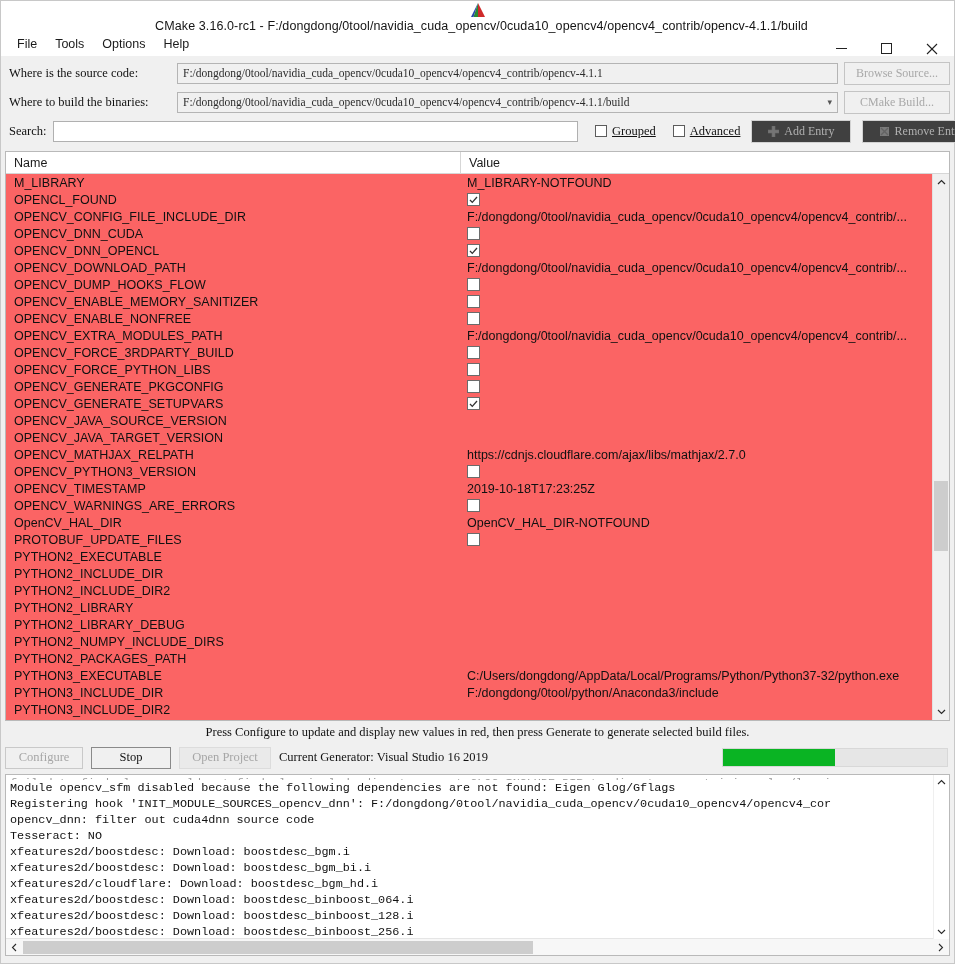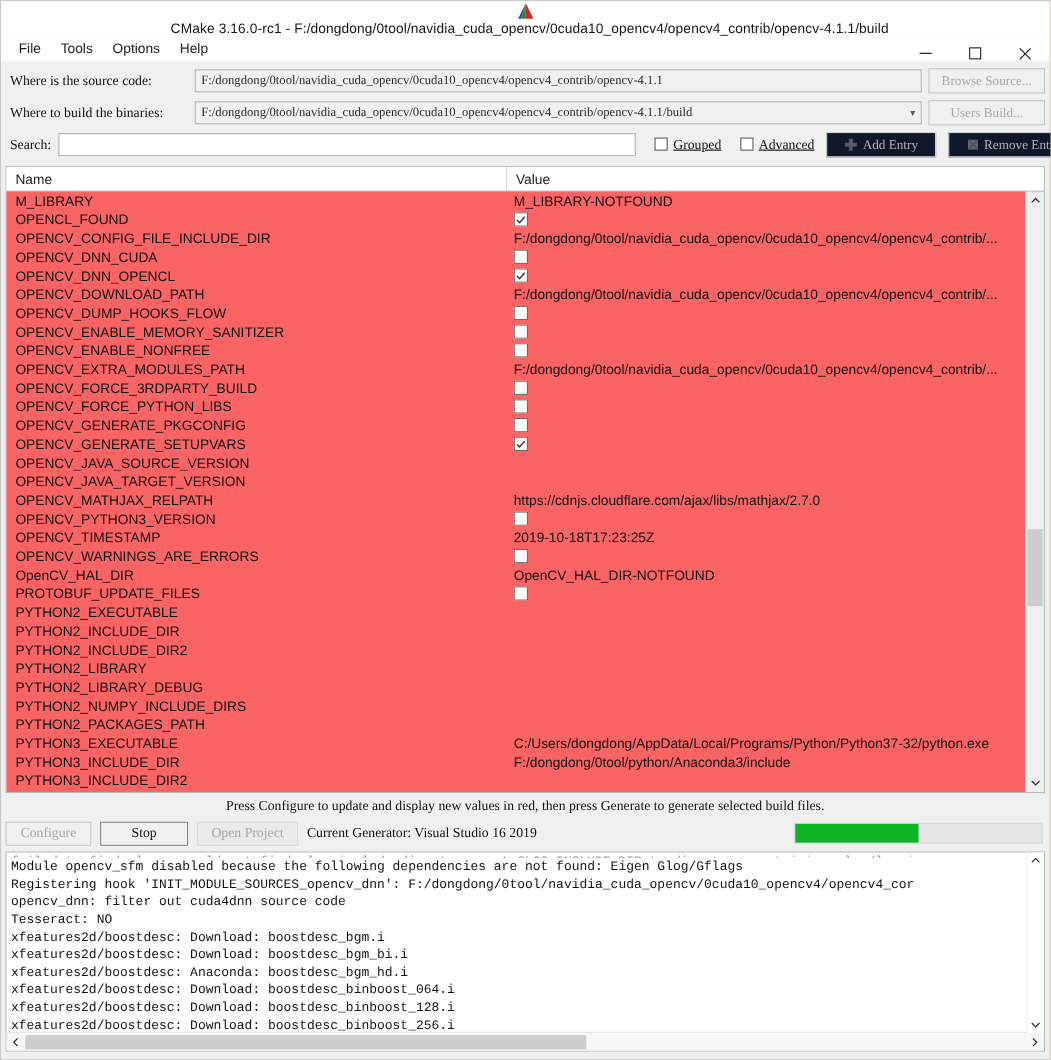--- a/index.html
+++ b/index.html
@@ -98,21 +98,21 @@
     font-size: 12.5px; color: #111;
     margin-left: 17px; white-space: nowrap; text-decoration: underline;
   }
   .chk-box {
     width: 12px; height: 12px; flex: 0 0 12px;
     border: 1px solid #5c5c5c; background: #fff;
     margin-right: 5px; position: relative;
   }
   .entry-btn {
     height: 23px; margin-left: 11px;
-    background: #0f172a; border: 1px solid #d2d2d2;
+    background: #404040; border: 1px solid #d2d2d2;
     font-family: "Liberation Serif", serif;
     font-size: 12px; color: #b0b0b0;
     display: flex; align-items: center; justify-content: center;
     padding: 0 8px; white-space: nowrap;
   }
   .entry-btn .ebicon { margin-right: 5px; opacity: .45; display: flex; }
   #add-entry-btn { width: 100px; flex: 0 0 100px; }
   #remove-entry-btn { width: 118px; flex: 0 0 118px; }
 
   
@@ -306,21 +306,21 @@
       <div class="form-label">Where is the source code:</div>
       <div class="form-input">F:/dongdong/0tool/navidia_cuda_opencv/0cuda10_opencv4/opencv4_contrib/opencv-4.1.1</div>
       <div class="browse-btn">Browse Source...</div>
     </div>
     <div class="form-row">
       <div class="form-label">Where to build the binaries:</div>
       <div class="form-input combo">
         <span>F:/dongdong/0tool/navidia_cuda_opencv/0cuda10_opencv4/opencv4_contrib/opencv-4.1.1/build</span>
         <span class="combo-arrow">▾</span>
       </div>
-      <div class="browse-btn">Users Build...</div>
+      <div class="browse-btn">CMake Build...</div>
     </div>
     <div class="search-row">
       <div class="search-label">Search:</div>
       <input class="search-input" type="text" value="" style="">
       <label class="chk-wrap">
         <span class="chk-box"></span>
         <span>Grouped</span>
       </label>
       <label class="chk-wrap">
         <span class="chk-box"></span>
@@ -553,21 +553,21 @@
 
   <div class="console-wrap">
     <div class="console-body" id="console-body">
         <div class="log-line clipped">failed to find glog - could not find glog include directory, set GLOG_INCLUDE_DIR to directory containing glog/loggi</div>
         <div class="log-line">Module opencv_sfm disabled because the following dependencies are not found: Eigen Glog/Gflags</div>
         <div class="log-line">Registering hook 'INIT_MODULE_SOURCES_opencv_dnn': F:/dongdong/0tool/navidia_cuda_opencv/0cuda10_opencv4/opencv4_cor</div>
         <div class="log-line">opencv_dnn: filter out cuda4dnn source code</div>
         <div class="log-line">Tesseract:   NO</div>
         <div class="log-line">xfeatures2d/boostdesc: Download: boostdesc_bgm.i</div>
         <div class="log-line">xfeatures2d/boostdesc: Download: boostdesc_bgm_bi.i</div>
-        <div class="log-line">xfeatures2d/boostdesc: Anaconda: boostdesc_bgm_hd.i</div>
+        <div class="log-line">xfeatures2d/cloudflare: Download: boostdesc_bgm_hd.i</div>
         <div class="log-line">xfeatures2d/boostdesc: Download: boostdesc_binboost_064.i</div>
         <div class="log-line">xfeatures2d/boostdesc: Download: boostdesc_binboost_128.i</div>
         <div class="log-line">xfeatures2d/boostdesc: Download: boostdesc_binboost_256.i</div>
       </div>
     <div class="console-vscroll">
       <div class="cvs-arrow">
         <svg width="9" height="7" viewBox="0 0 9 7">
             <polyline points="1,5 4.5,1.5 8,5" fill="none" stroke="#2b2b2b" stroke-width="1.1"></polyline>
           </svg>
       </div>

